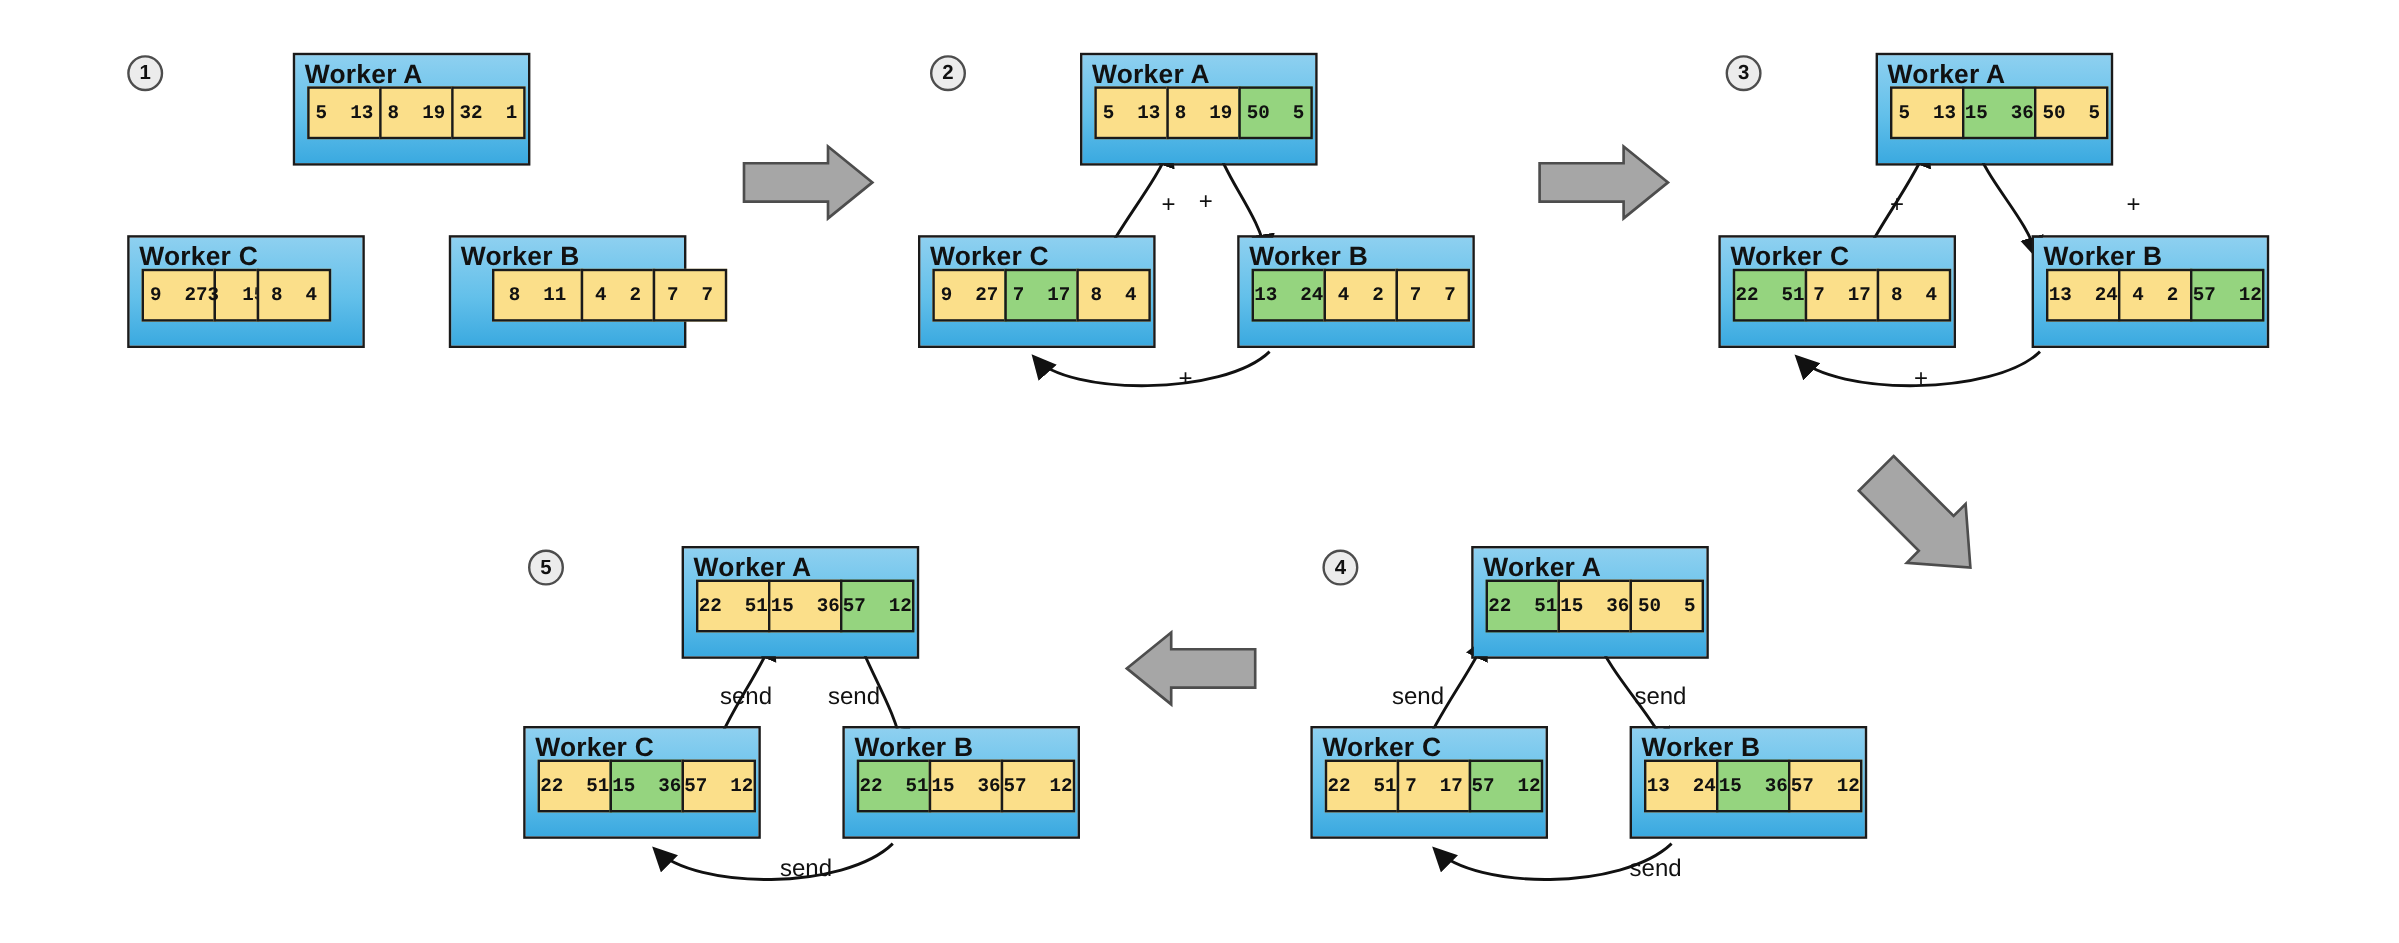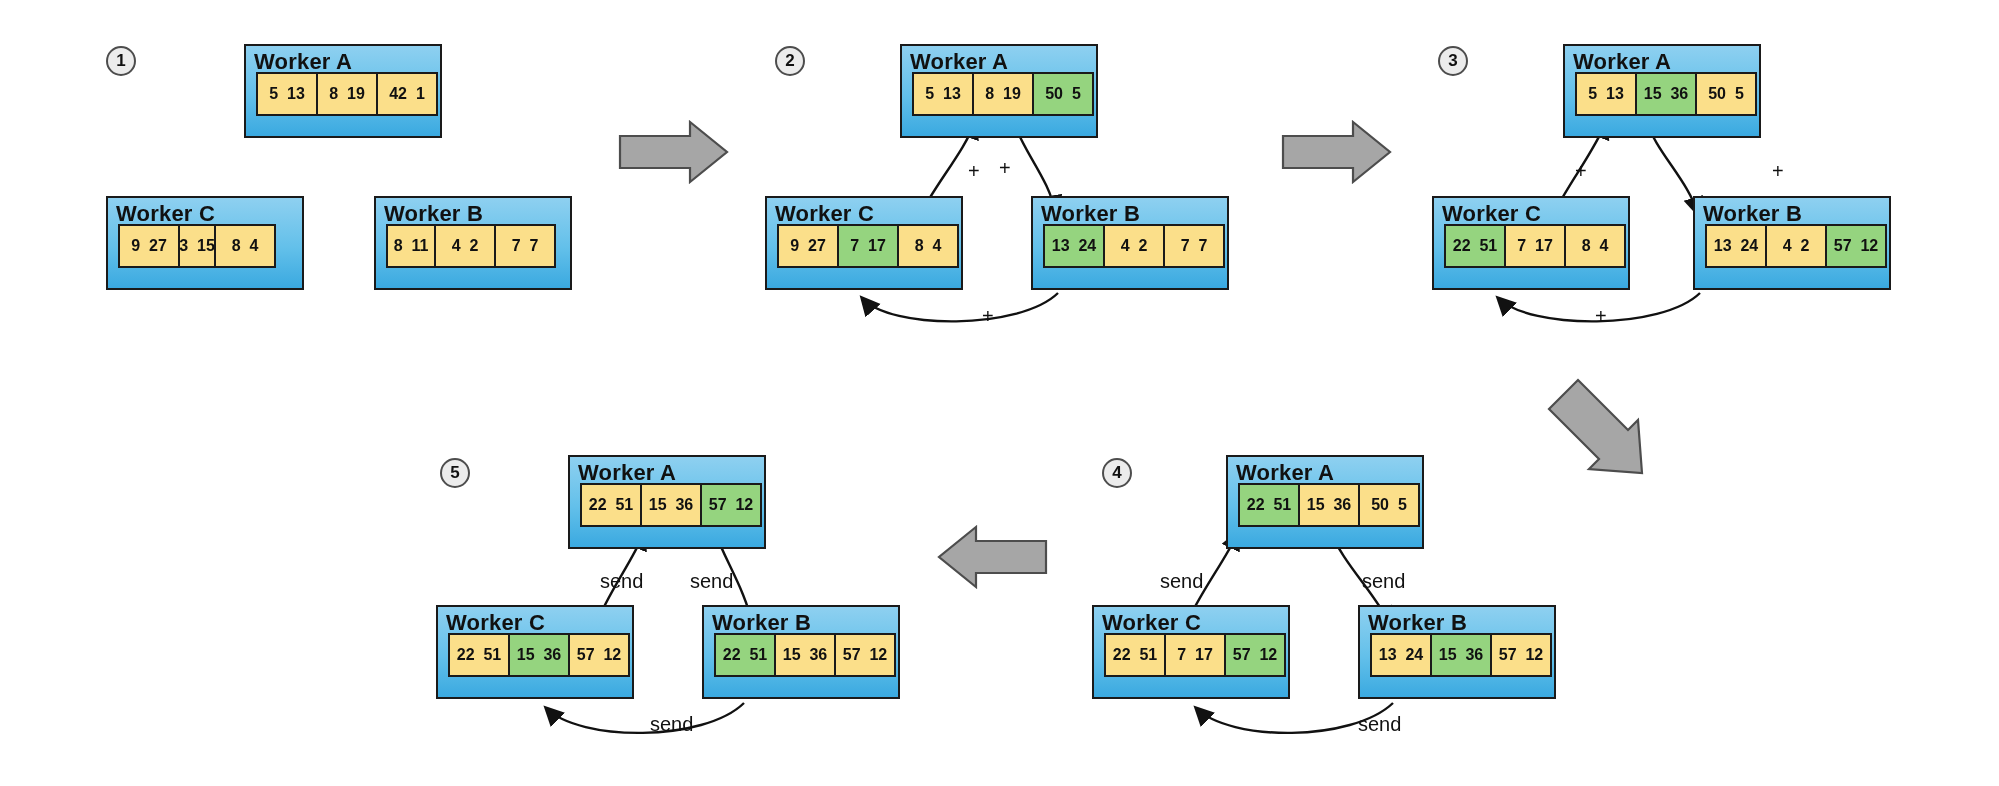--- a/index.html
+++ b/index.html
@@ -7,21 +7,21 @@
        font-family:"Liberation Sans","DejaVu Sans",sans-serif;}
   #stage{position:absolute;left:0;top:0;width:1999px;height:786px;}
   svg.layer{position:absolute;left:0;top:0;width:1999px;height:786px;pointer-events:none;}
   .worker{position:absolute;box-sizing:border-box;border:2px solid #1a1a1a;
           background:linear-gradient(180deg,#8ed0f0 0%,#63c0ea 55%,#3aa9e0 100%);}
   .worker-title{position:absolute;left:8px;top:3px;font-size:22px;font-weight:bold;
                 color:#111;letter-spacing:.2px;white-space:nowrap;}
   .cells{position:absolute;left:10px;top:26px;display:flex;}
   .cell{box-sizing:border-box;border:2px solid #1a1a1a;margin-right:-2px;
         display:flex;align-items:center;justify-content:center;
-        font-size:16px;font-weight:bold;color:#111;white-space:pre;}
+        font-size:16px;font-weight:bold;color:#111;white-space:pre;font-family:Liberation Mono, monospace;}
   .cell.y{background:#fbdf8a;}
   .cell.g{background:#95d47f;}
   .stepnum{position:absolute;width:30px;height:30px;border-radius:50%;
            border:2px solid #4d4d4d;background:#ececec;
            display:flex;align-items:center;justify-content:center;
            font-size:17px;font-weight:bold;color:#111;box-sizing:border-box;}
   .edgelabel{position:absolute;font-size:20px;color:#111;white-space:nowrap;}
   .plus{position:absolute;font-size:20px;color:#111;font-weight:normal;}
 </style>
 </head>
@@ -64,37 +64,37 @@
 
   <div class="stepnum" style="left:106px;top:46px;">
       <span>1</span>
     </div>
 
   <div class="worker" style="left:244px;top:44px;width:198px;height:94px;">
     <div class="worker-title">Worker A</div>
     <div class="cells">
       <div class="cell y" style="width:62px;height:44px;">5  13</div>
       <div class="cell y" style="width:62px;height:44px;">8  19</div>
-      <div class="cell y" style="width:62px;height:44px;">42  1</div>
+      <div class="cell y" style="width:62px;height:44px;">32  1</div>
     </div>
   </div>
 
   <div class="worker" style="left:106px;top:196px;width:198px;height:94px;">
     <div class="worker-title">Worker C</div>
     <div class="cells">
       <div class="cell y" style="width:62px;height:44px;">9  27</div>
       <div class="cell y" style="width:38px;height:44px;">3  15</div>
       <div class="cell y" style="width:62px;height:44px;">8  4</div>
     </div>
   </div>
 
   <div class="worker" style="left:374px;top:196px;width:198px;height:94px;">
     <div class="worker-title">Worker B</div>
     <div class="cells">
-      <div class="cell y" style="width:50px;height:44px;">8  11</div>
+      <div class="cell y" style="width:76px;height:44px;margin-left:24px;">8  11</div>
       <div class="cell y" style="width:62px;height:44px;">4  2</div>
       <div class="cell y" style="width:62px;height:44px;">7  7</div>
     </div>
   </div>
 
   <div class="stepnum" style="left:775px;top:46px;">
       <span>2</span>
     </div>
 
   <div class="worker" style="left:900px;top:44px;width:198px;height:94px;">

